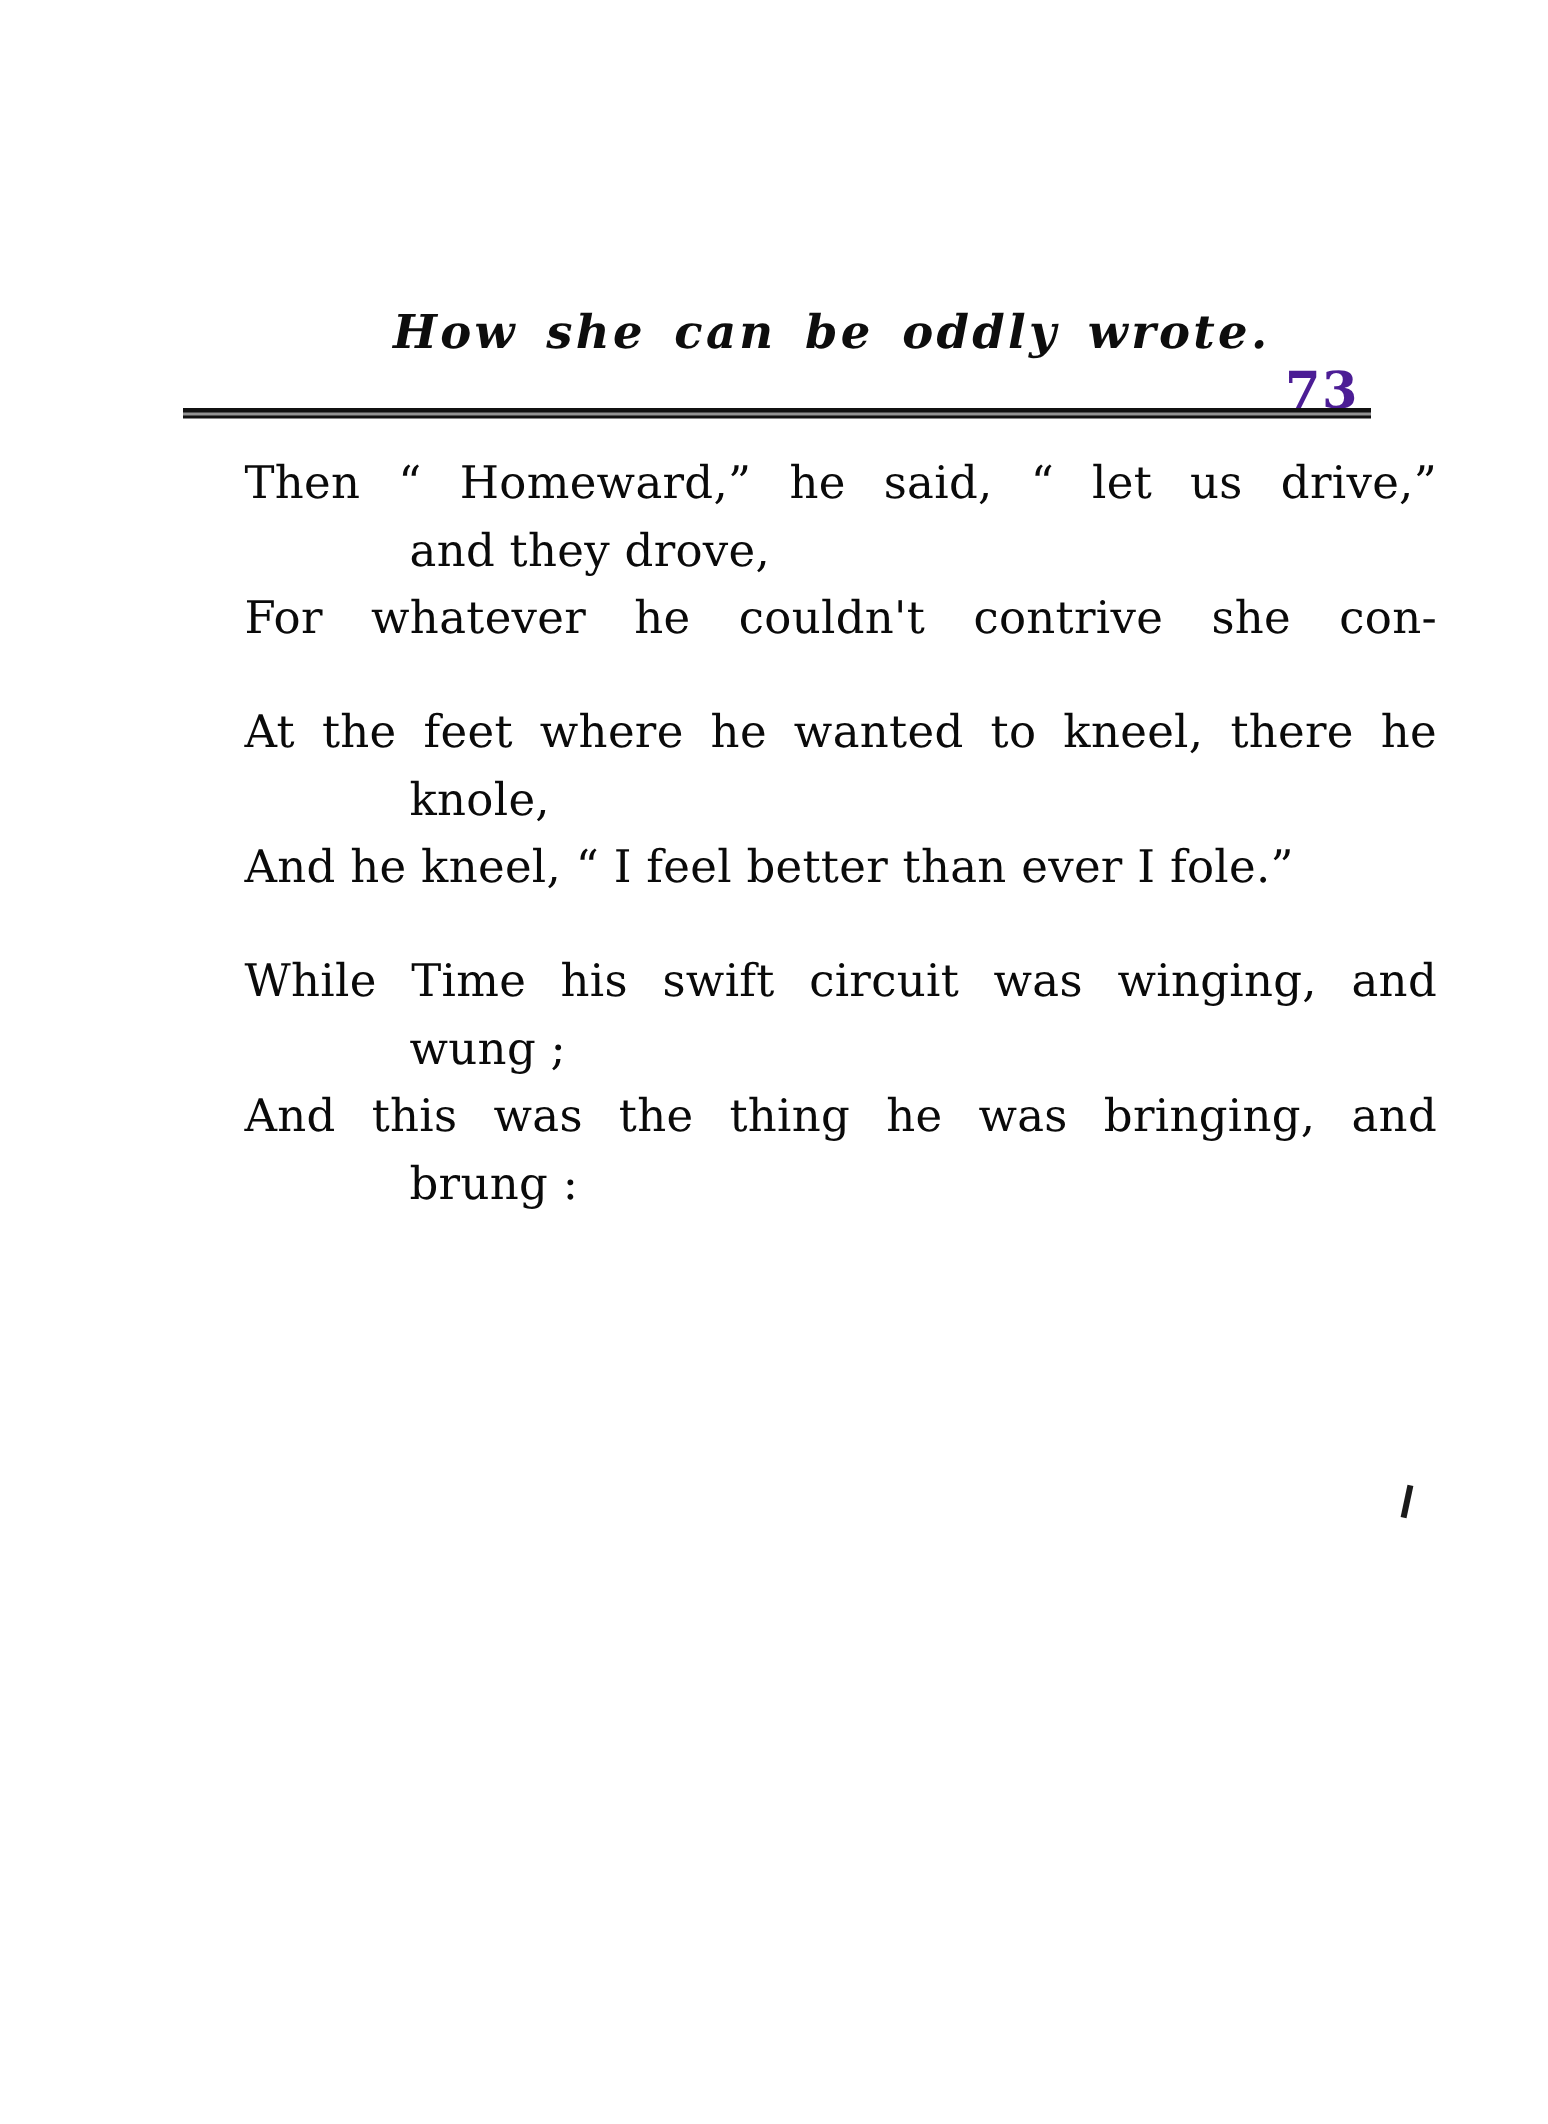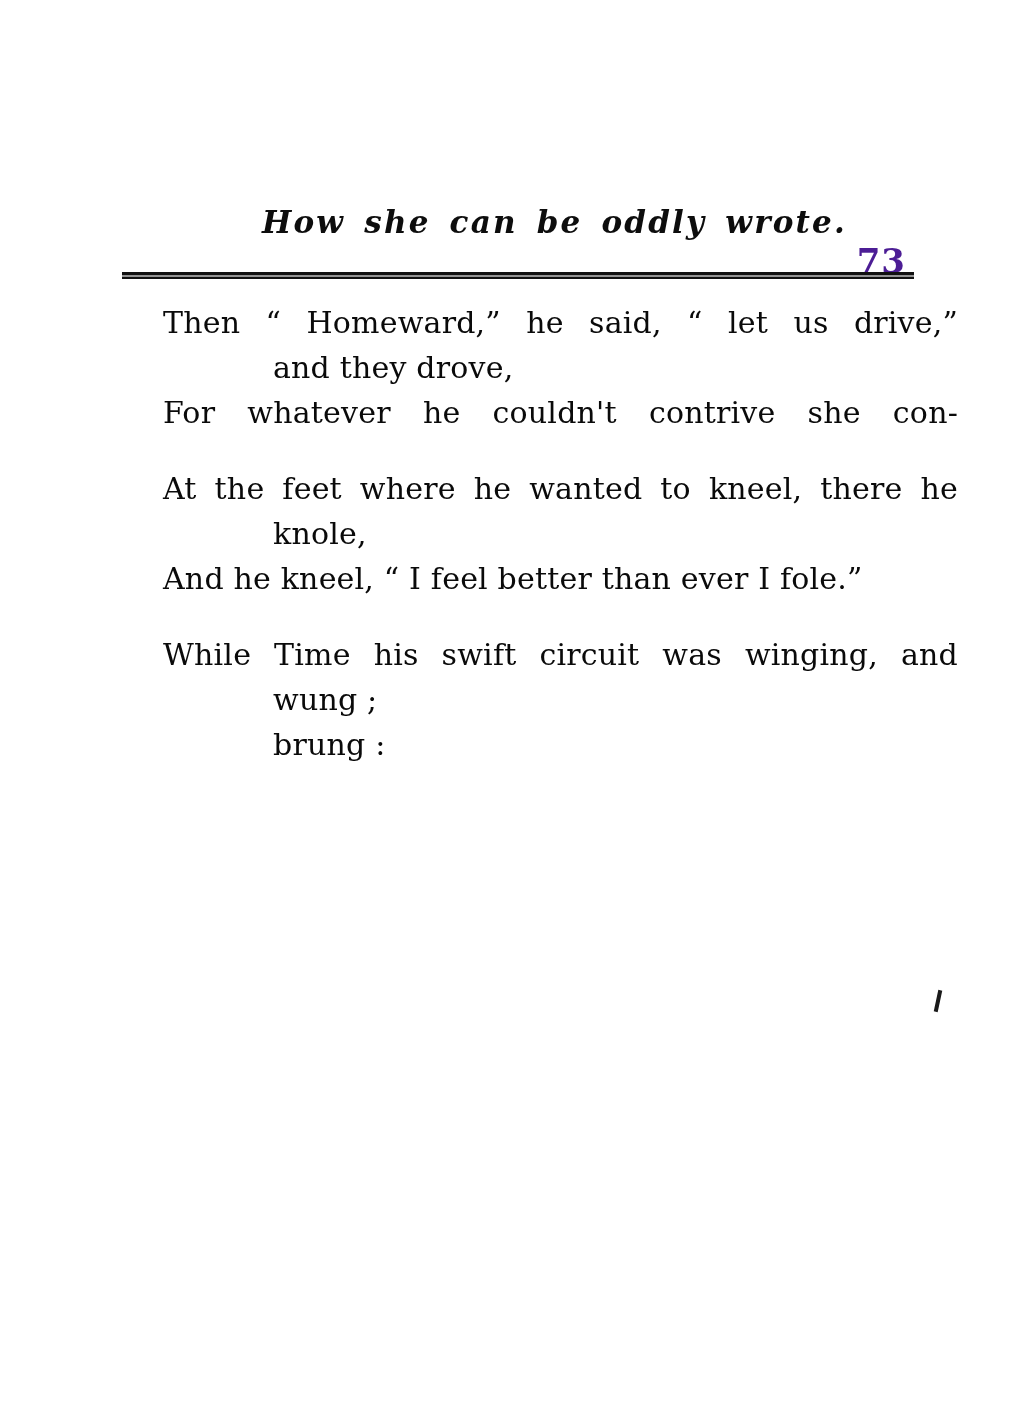--- a/index.html
+++ b/index.html
@@ -135,19 +135,20 @@
         <div class="line justify">For whatever he couldn't contrive she con-</div>
       </div>
       <div class="stanza">
         <div class="line justify">At the feet where he wanted to kneel, there he</div>
         <div class="line runover">knole,</div>
         <div class="line">And he kneel, “ I feel better than ever I fole.”</div>
       </div>
       <div class="stanza">
         <div class="line justify">While Time his swift circuit was winging, and</div>
         <div class="line runover">wung ;</div>
+        <div class="line justify">And this was the thing he was bringing, and</div>
         <div class="line runover">brung :</div>
       </div>
     </div>
 
   <div class="ink-mark"></div>
 
 </div>
 
 </body></html>

